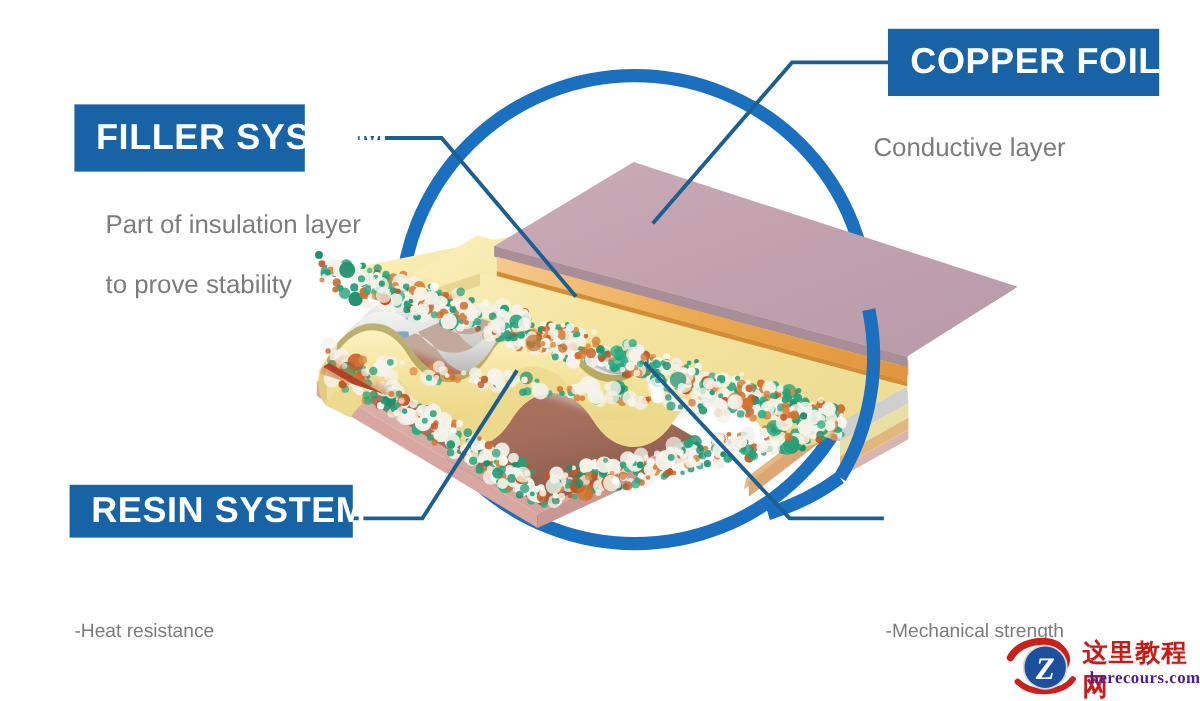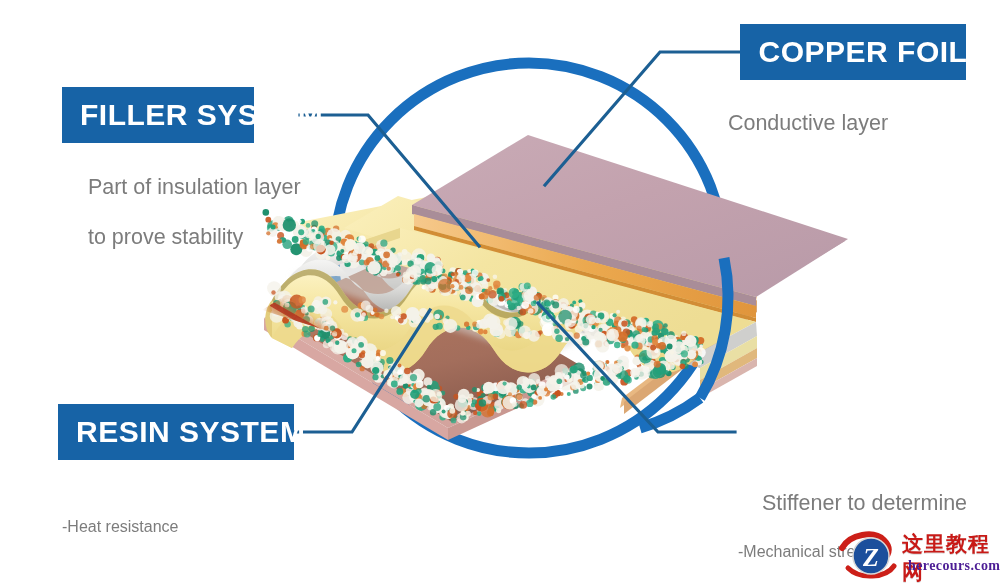--- a/index.html
+++ b/index.html
@@ -50,21 +50,21 @@
     line-height: 22.5px;
   }
 
   
   #box-filler  { left: 62px;  top: 87px;  width: 192px; height: 56px; }
   #cap-filler  { left: 64px;  top: 150px; width: 320px; }
 
   #box-copper  { left: 740px; top: 24px;  width: 226px; height: 56px; }
   #cap-copper  { left: 704px; top: 86px;  width: 250px; }
 
-  #box-resin   { left: 58px;  top: 404px; width: 236px; height: 56px; }
+  #box-resin   { left: 58px;  top: 404px; width: 236px; height: 44px; }
   #cap-resin   { left: 62px;  top: 466px; width: 400px; }
 
   #box-glass   { left: 735px; top: 404px; width: 231px; height: 56px; }
   #cap-glass   { left: 738px; top: 466px; width: 260px; }
 
   
   #art {
     position: absolute;
     left: 0; top: 0;
     width: 1000px; height: 584px;
@@ -1734,21 +1734,20 @@
     <span>RESIN SYSTEM</span>
   </div>
   <div class="caption" id="cap-resin">
     <span class="sub">-Heat resistance</span>
     
     
     
   </div>
 
   <div class="caption" id="cap-glass">
-    <span>Stiffener to determine</span>
     <span class="sub">-Mechanical strength</span>
     
     
   </div>
 
   <div id="watermark">
     <svg width="162" height="56" viewBox="0 0 162 56">
 
       <path d="M 4,20 C 12,6 36,2 46,12 C 56,22 48,34 38,34" fill="none" stroke="#cc1f18" stroke-width="6" stroke-linecap="round"></path>
       <path d="M 10,40 C 22,52 48,50 56,38" fill="none" stroke="#cc1f18" stroke-width="5" stroke-linecap="round"></path>

